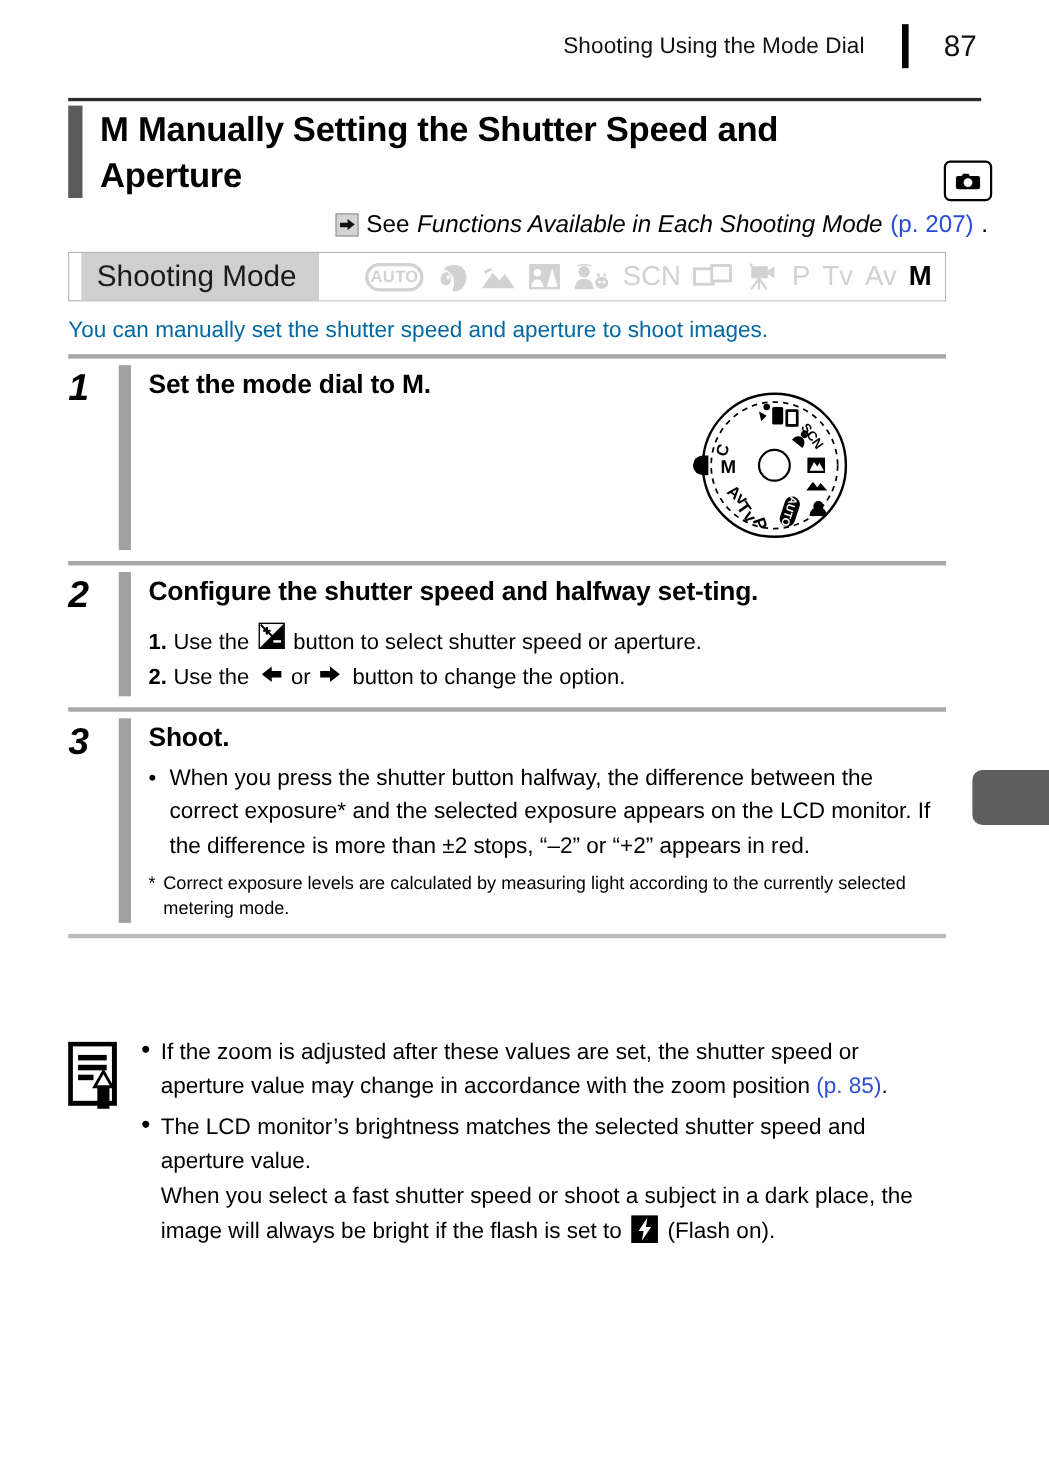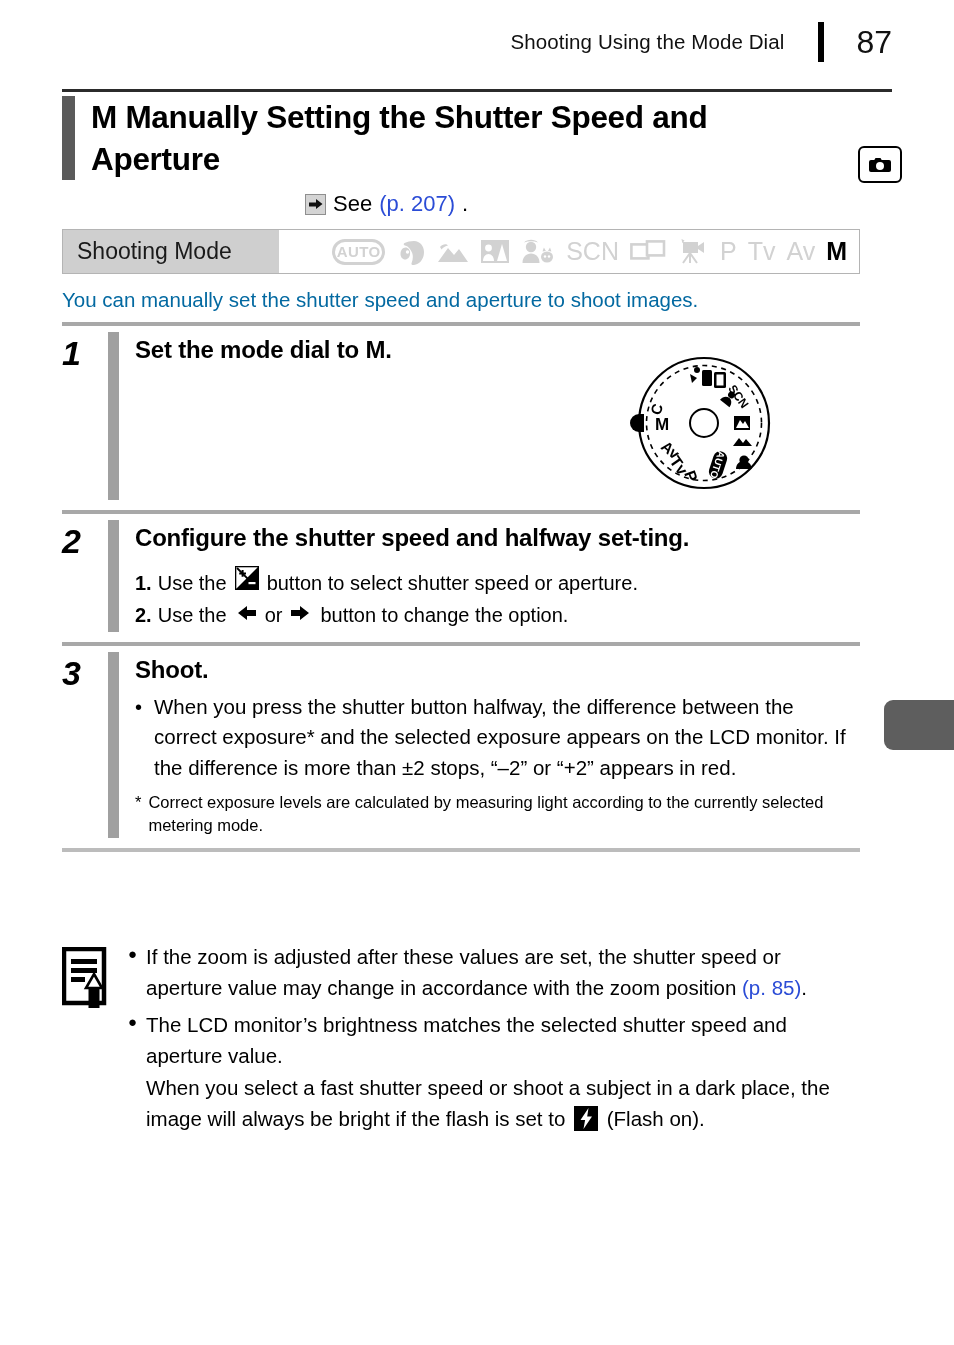--- a/index.html
+++ b/index.html
@@ -30,21 +30,21 @@
     letter-spacing: 0.1px;
     color: #111;
   }
   .header-rule {
     width: 6px;
     height: 40px;
     background: #000;
     margin-left: 2px;
   }
   .header-pageno {
-    font-size: 32px;
+    font-size: 27px;
     color: #111;
     min-width: 34px;
     text-align: left;
   }
 
   
   .title-block {
     position: absolute;
     left: 62px;
     top: 89px;
@@ -135,22 +135,23 @@
     box-sizing: border-box;
     background: #fff;
   }
   .mode-label {
     width: 216px;
     background: #cfcfcf;
     display: flex;
     align-items: center;
     padding-left: 14px;
     box-sizing: border-box;
-    font-size: 23px;
+    font-size: 27px;
     color: #1a1a1a;
+    margin-left: 11px;
   }
   .mode-icons {
     flex: 1;
     background: #ffffff;
     display: flex;
     align-items: center;
     justify-content: flex-end;
     gap: 11px;
     padding-right: 12px;
     box-sizing: border-box;
@@ -353,20 +354,21 @@
   </div>
 </div>
 
 <div class="see-also">
   <span class="arrow-box">
     <svg width="14" height="13" viewBox="0 0 14 13" aria-hidden="true">
       <path d="M0 4.5 h7 V1 l6.5 5 -6.5 5 V8.5 H0 z" fill="#111"></path>
     </svg>
   </span>
   <span>See</span>
+  <span class="ital">Functions Available in Each Shooting Mode</span>
   <span class="pg-ref">(p. 207)</span>
     <span>.</span>
 </div>
 
 <div class="mode-row">
   <div class="mode-label">Shooting Mode</div>
   <div class="mode-icons">
 
     <span class="mi">
       <span class="auto-oval">AUTO</span>

